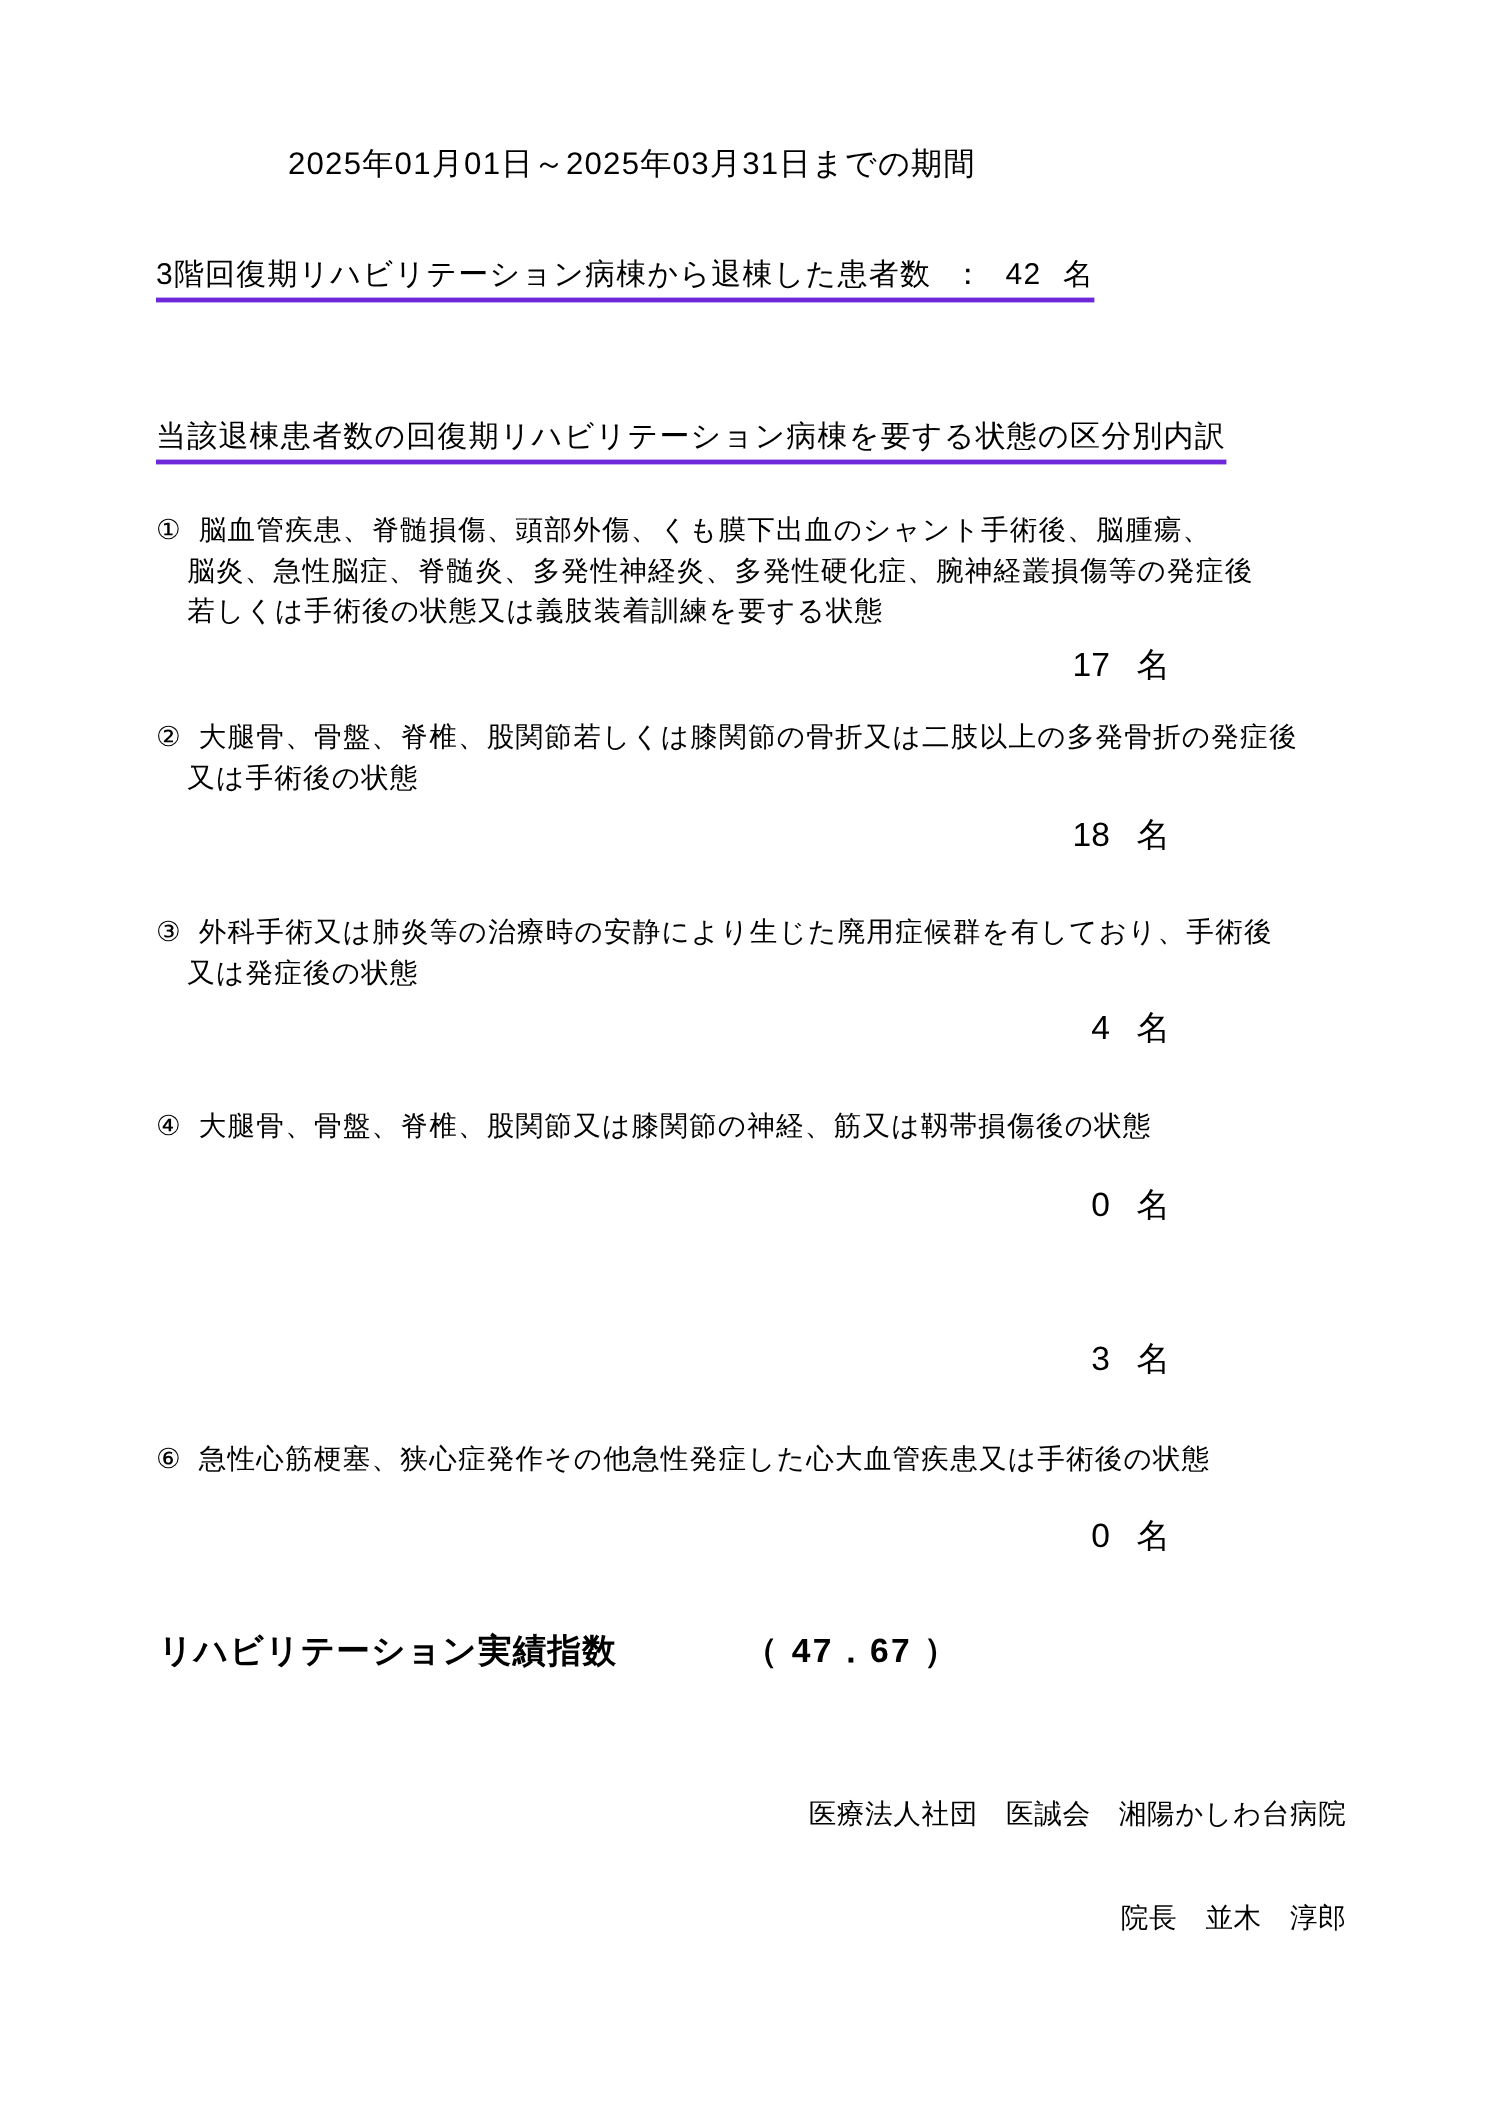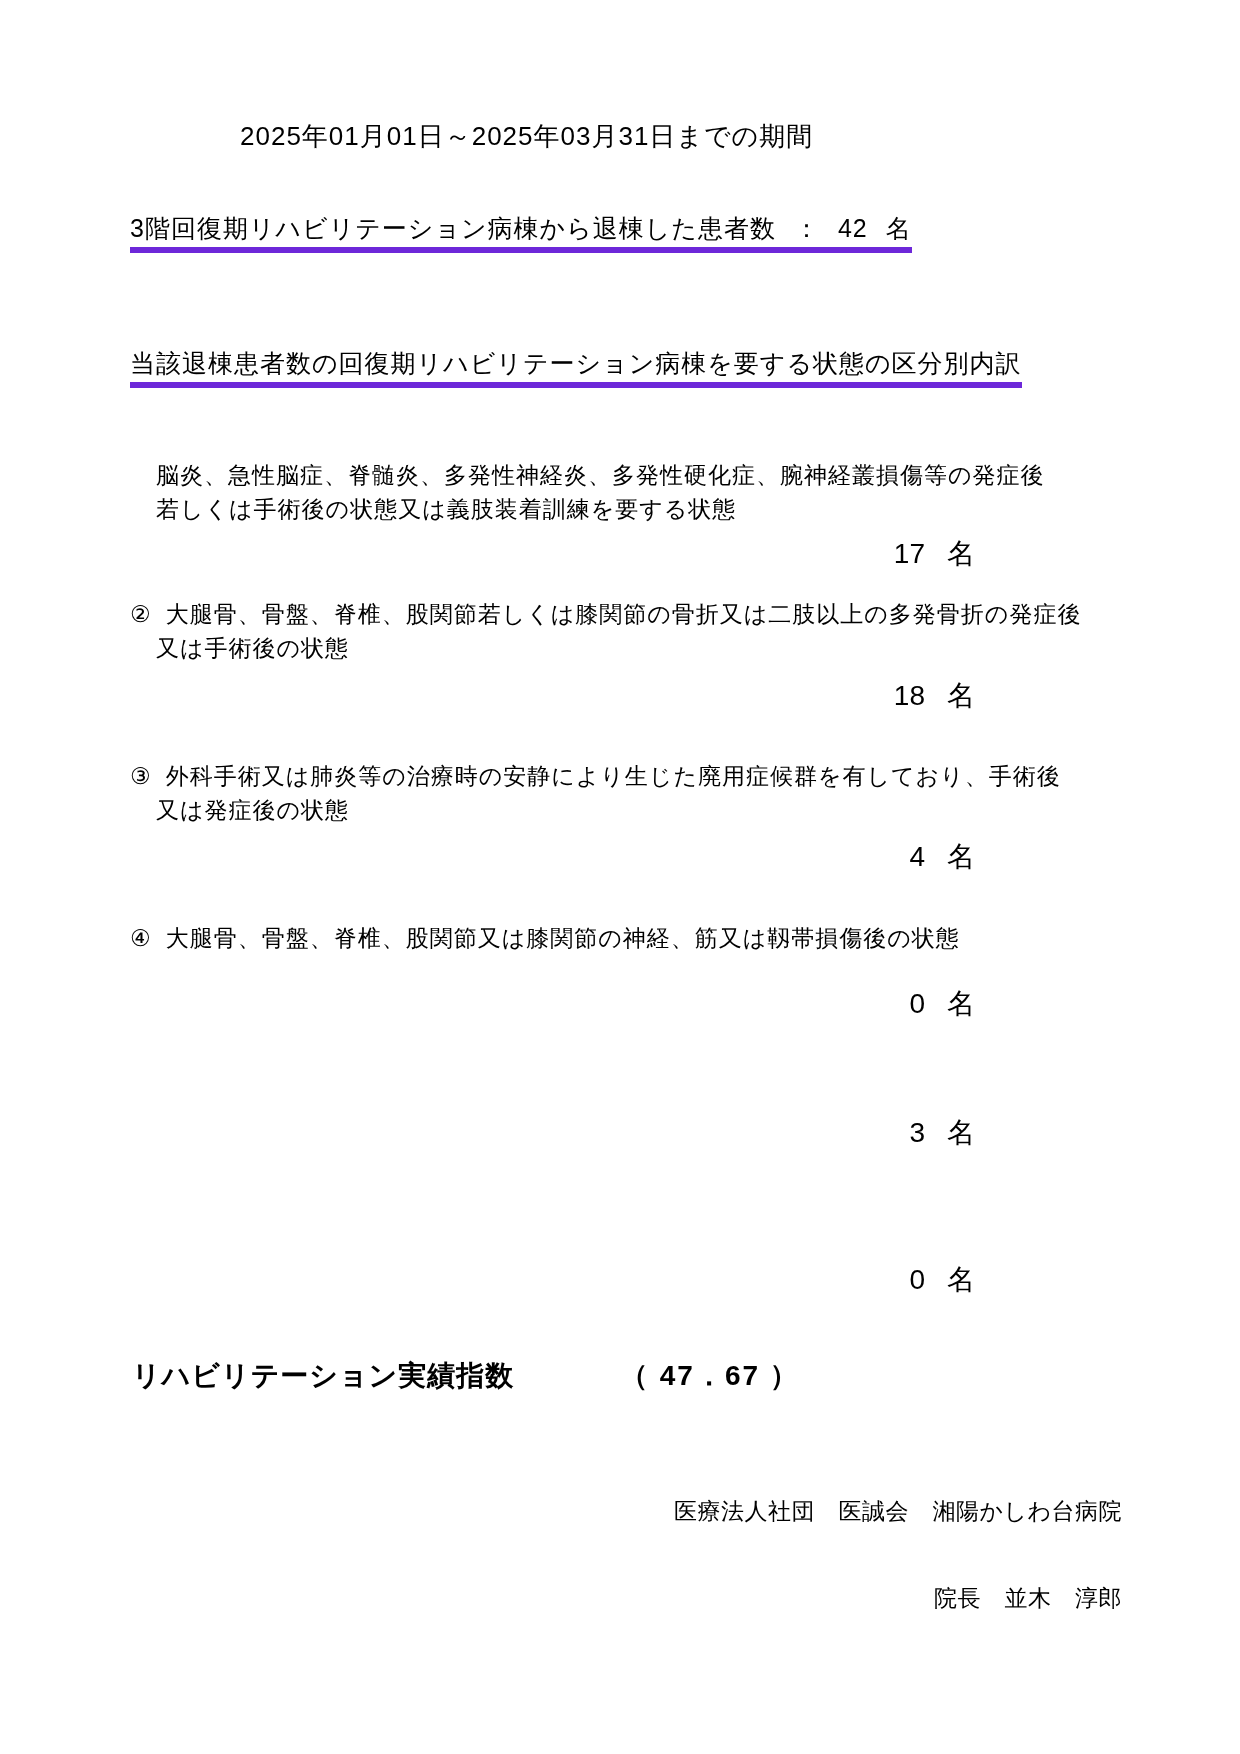--- a/index.html
+++ b/index.html
@@ -10,21 +10,21 @@
     background:#ffffff;
     color:#000000;
     font-family:"Liberation Sans","DejaVu Sans",sans-serif;
     overflow:hidden;
   }
   .period-title{
     position:absolute;left:240px;top:119px;
     font-size:26px;letter-spacing:1px;white-space:nowrap;
   }
   .uline{
-    border-bottom:6px solid #6d28d9;
+    border-bottom:4px solid #6d28d9;
     padding-bottom:5px;
   }
   .h2{
     position:absolute;left:130px;top:212px;
     font-size:25px;letter-spacing:1px;white-space:nowrap;
   }
   .h2 .sep{margin:0 18px;}
   .h2 .unitsp{margin-left:18px;}
   .h3{
     position:absolute;left:130px;top:347px;
@@ -67,20 +67,23 @@
   <div class="period-title">2025年01月01日～2025年03月31日までの期間</div>
 
   <div class="h2">
     <span class="uline"><span>3階回復期リハビリテーション病棟から退棟した患者数</span><span class="sep">：</span><span>42</span><span class="unitsp">名</span></span>
   </div>
 
   <div class="h3">
     <span class="uline">当該退棟患者数の回復期リハビリテーション病棟を要する状態の区分別内訳</span>
   </div>
 
+  <div class="line first" style="top:428px">
+    <span class="marker">①</span><span>脳血管疾患、脊髄損傷、頭部外傷、くも膜下出血のシャント手術後、脳腫瘍、</span>
+  </div>
   <div class="line" style="top:496px">若しくは手術後の状態又は義肢装着訓練を要する状態</div>
   <div class="line" style="top:462px">脳炎、急性脳症、脊髄炎、多発性神経炎、多発性硬化症、腕神経叢損傷等の発症後</div>
   <div class="count" style="top:537px">
     <span>17</span><span class="cunit">名</span>
   </div>
 
   <div class="line first" style="top:601px">
     <span class="marker">②</span><span>大腿骨、骨盤、脊椎、股関節若しくは膝関節の骨折又は二肢以上の多発骨折の発症後</span>
   </div>
   <div class="line" style="top:635px">又は手術後の状態</div>
@@ -100,20 +103,23 @@
     <span class="marker">④</span><span>大腿骨、骨盤、脊椎、股関節又は膝関節の神経、筋又は靱帯損傷後の状態</span>
   </div>
   <div class="count" style="top:987px">
     <span>0</span><span class="cunit">名</span>
   </div>
 
   <div class="count" style="top:1116px">
     <span>3</span><span class="cunit">名</span>
   </div>
 
+  <div class="line first" style="top:1202px">
+    <span class="marker">⑥</span><span>急性心筋梗塞、狭心症発作その他急性発症した心大血管疾患又は手術後の状態</span>
+  </div>
   <div class="count" style="top:1263px">
     <span>0</span><span class="cunit">名</span>
   </div>
 
   <div class="rehab-label">リハビリテーション実績指数</div>
   <div class="rehab-value">（ 47．67 ）</div>
 
   <div class="org">医療法人社団　医誠会　湘陽かしわ台病院</div>
   <div class="director">院長　並木　淳郎</div>
 

